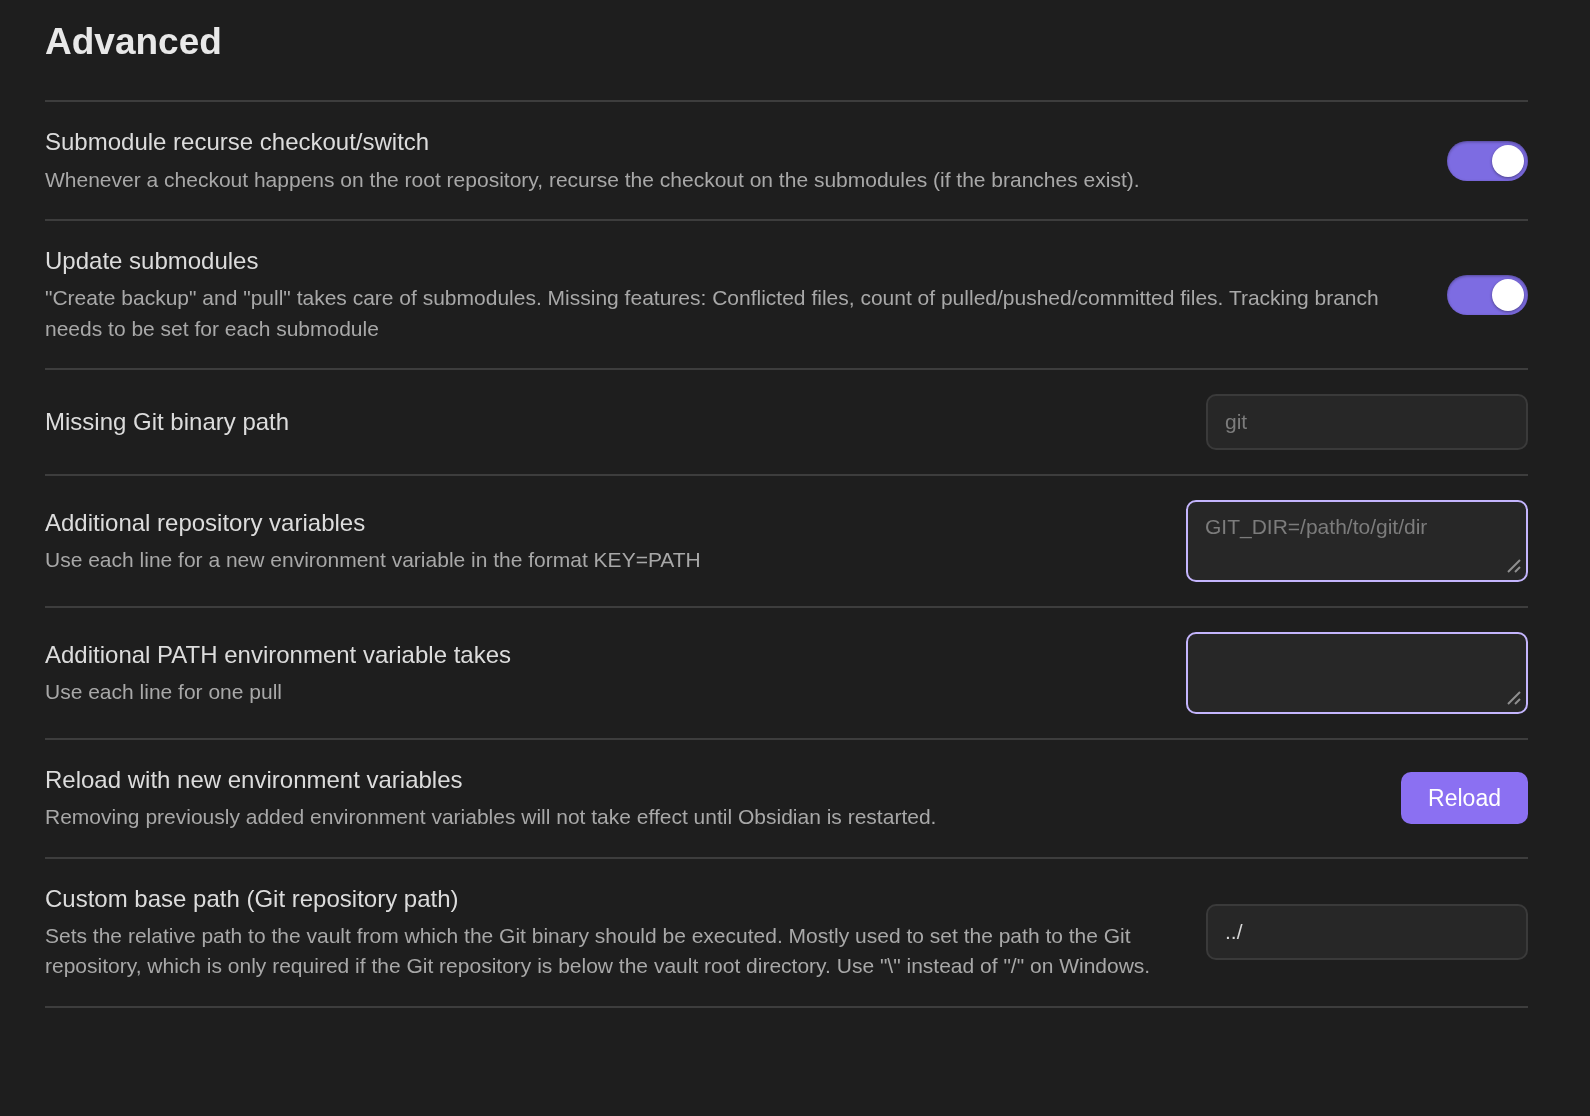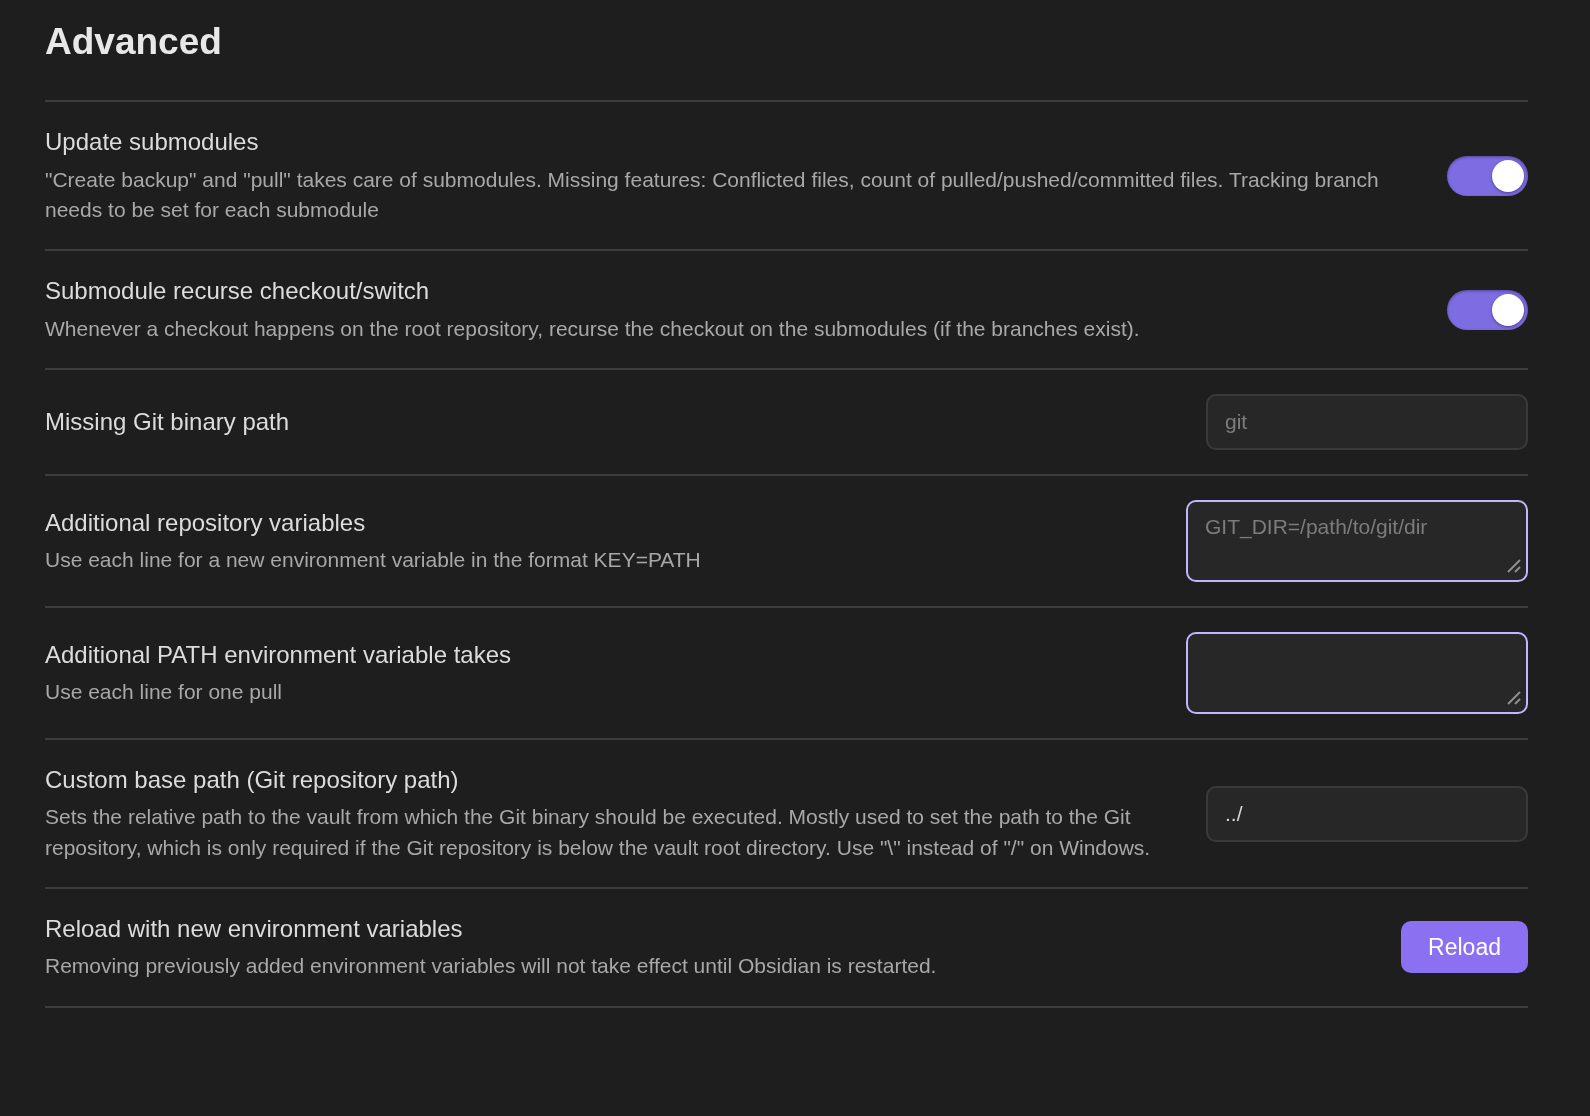--- a/index.html
+++ b/index.html
@@ -146,34 +146,34 @@
 <body>
 
 <div class="container">
 
   <div class="page-title">Advanced</div>
 
   <div class="settings">
 
     <div class="setting-item">
       <div class="setting-info">
+        <div class="setting-name">Submodule recurse checkout/switch</div>
+        <div class="setting-desc">Whenever a checkout happens on the root repository, recurse the checkout on the submodules (if the branches exist).</div>
+      </div>
+      <div class="setting-control">
+        <div class="toggle">
+          <div class="knob"></div>
+        </div>
+      </div>
+    </div>
+
+    <div class="setting-item">
+      <div class="setting-info">
         <div class="setting-name">Update submodules</div>
         <div class="setting-desc">"Create backup" and "pull" takes care of submodules. Missing features: Conflicted files, count of pulled/pushed/committed files. Tracking branch needs to be set for each submodule</div>
-      </div>
-      <div class="setting-control">
-        <div class="toggle">
-          <div class="knob"></div>
-        </div>
-      </div>
-    </div>
-
-    <div class="setting-item">
-      <div class="setting-info">
-        <div class="setting-name">Submodule recurse checkout/switch</div>
-        <div class="setting-desc">Whenever a checkout happens on the root repository, recurse the checkout on the submodules (if the branches exist).</div>
       </div>
       <div class="setting-control">
         <div class="toggle">
           <div class="knob"></div>
         </div>
       </div>
     </div>
 
     <div class="setting-item">
       <div class="setting-info">
@@ -212,32 +212,32 @@
           <svg class="resize-grip" width="17" height="17" viewBox="0 0 17 17">
             <line x1="15" y1="3" x2="3" y2="15" stroke="#8f8f8f" stroke-width="2"></line>
             <line x1="15" y1="10" x2="10" y2="15" stroke="#8f8f8f" stroke-width="2"></line>
           </svg>
         </div>
       </div>
     </div>
 
     <div class="setting-item">
       <div class="setting-info">
+        <div class="setting-name">Reload with new environment variables</div>
+        <div class="setting-desc">Removing previously added environment variables will not take effect until Obsidian is restarted.</div>
+      </div>
+      <div class="setting-control">
+        <button class="accent-button">Reload</button>
+      </div>
+    </div>
+
+    <div class="setting-item">
+      <div class="setting-info">
         <div class="setting-name">Custom base path (Git repository path)</div>
         <div class="setting-desc">Sets the relative path to the vault from which the Git binary should be executed. Mostly used to set the path to the Git repository, which is only required if the Git repository is below the vault root directory. Use "\" instead of "/" on Windows.</div>
       </div>
       <div class="setting-control">
         <input type="text" class="text-input" value="../" style="">
       </div>
     </div>
 
-    <div class="setting-item">
-      <div class="setting-info">
-        <div class="setting-name">Reload with new environment variables</div>
-        <div class="setting-desc">Removing previously added environment variables will not take effect until Obsidian is restarted.</div>
-      </div>
-      <div class="setting-control">
-        <button class="accent-button">Reload</button>
-      </div>
-    </div>
-
   </div>
 </div>
 
 </body></html>

